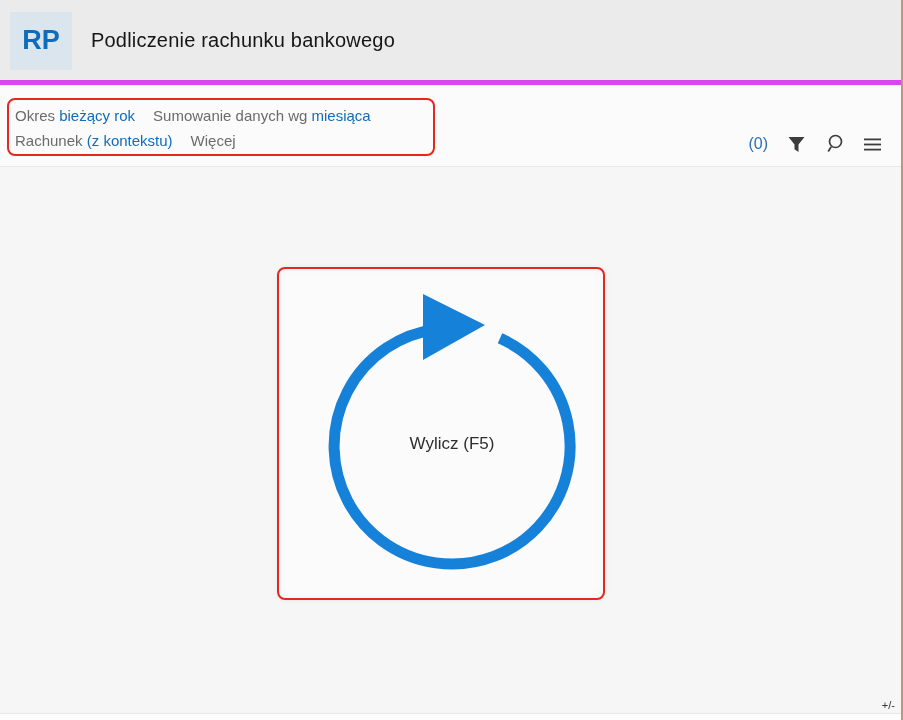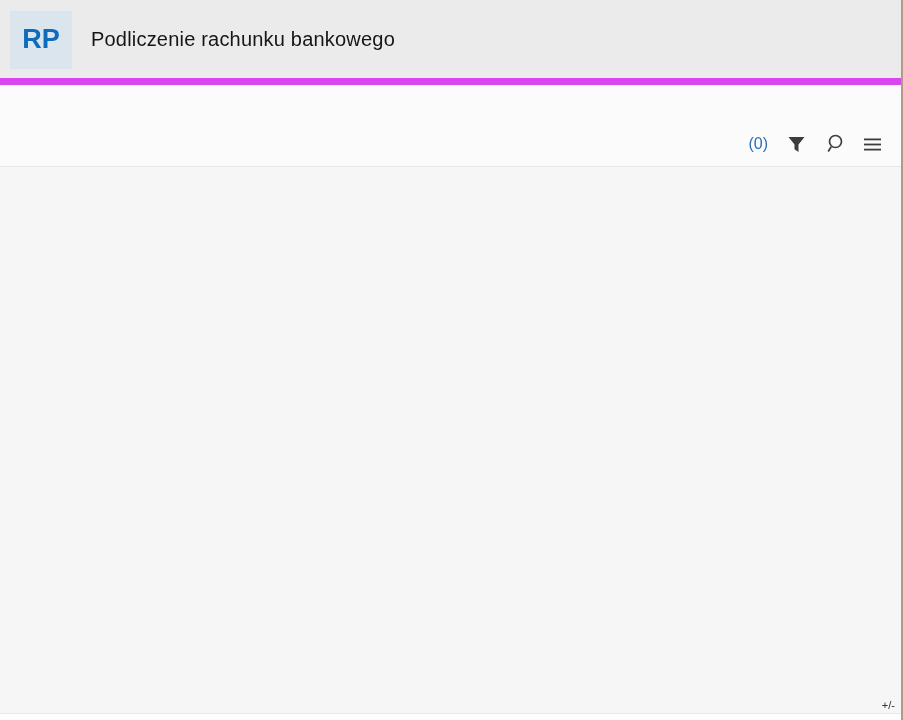--- a/index.html
+++ b/index.html
@@ -10,21 +10,21 @@
     position: relative;
     width: 903px; height: 720px;
     background: #f6f6f7;
     border-right: 2px solid #b49a85;
   }
 
   
   .header {
     position: absolute; top: 0; left: 0; right: 0; height: 85px;
     background: #ebebeb;
-    border-bottom: 7px solid #d946ef;
+    border-bottom: 5px solid #d946ef;
     display: flex; align-items: center;
   }
   .badge {
     width: 62px; height: 58px;
     margin-left: 10px; margin-top: 1px;
     background: #dbe5ed;
     display: flex; align-items: center; justify-content: center;
     font-size: 27px; font-weight: 700; color: #0f6cbd;
   }
   .title {
@@ -99,20 +99,28 @@
 
   <header class="header">
     <div class="badge">
       <span>RP</span>
     </div>
     <h1 class="title">Podliczenie rachunku bankowego</h1>
   </header>
 
   <div class="ribbon">
 
+    <div class="highlight-box">
+      <div class="menu-row">
+        <span class="menu-item"><span class="caption">Okres</span> <span class="linktext">bieżący rok</span></span><span class="menu-item"><span class="caption">Sumowanie danych wg</span> <span class="linktext">miesiąca</span></span>
+      </div>
+      <div class="menu-row">
+        <span class="menu-item"><span class="caption">Rachunek</span> <span class="linktext">(z kontekstu)</span></span><span class="menu-item"><span class="caption">Więcej</span></span>
+      </div>
+    </div>
 
     <div class="ribbon-icons">
       <span class="filter-count">(0)</span>
 
       <span class="icon-btn">
         <svg width="19" height="19" viewBox="0 0 19 19">
           <path d="M1.5 2 H17.5 L11.5 9.5 V17 L7.5 14.2 V9.5 Z" fill="#3c3c3c"></path>
         </svg>
       </span>
 
@@ -128,19 +136,28 @@
           <rect x="0" y="1.5" width="17" height="1.8" fill="#3c3c3c"></rect>
           <rect x="0" y="6.6" width="17" height="1.8" fill="#3c3c3c"></rect>
           <rect x="0" y="11.7" width="17" height="1.8" fill="#3c3c3c"></rect>
         </svg>
       </span>
     </div>
   </div>
 
   <main class="content">
 
+    <div class="run-tile">
+      <svg width="324" height="329" viewBox="0 0 324 329">
+
+        <path d="M 221 69.2 A 118 118 0 1 1 156.6 60.2" fill="none" stroke="#1581d8" stroke-width="11"></path>
+
+        <path d="M 144 25 L 206 56 L 144 91 Z" fill="#1581d8"></path>
+      </svg>
+      <div class="run-label">Wylicz (F5)</div>
+    </div>
 
     <div class="zoom-hint">+/-</div>
   </main>
 
   <div class="bottom-strip"></div>
 
 </div>
 
 </body></html>

